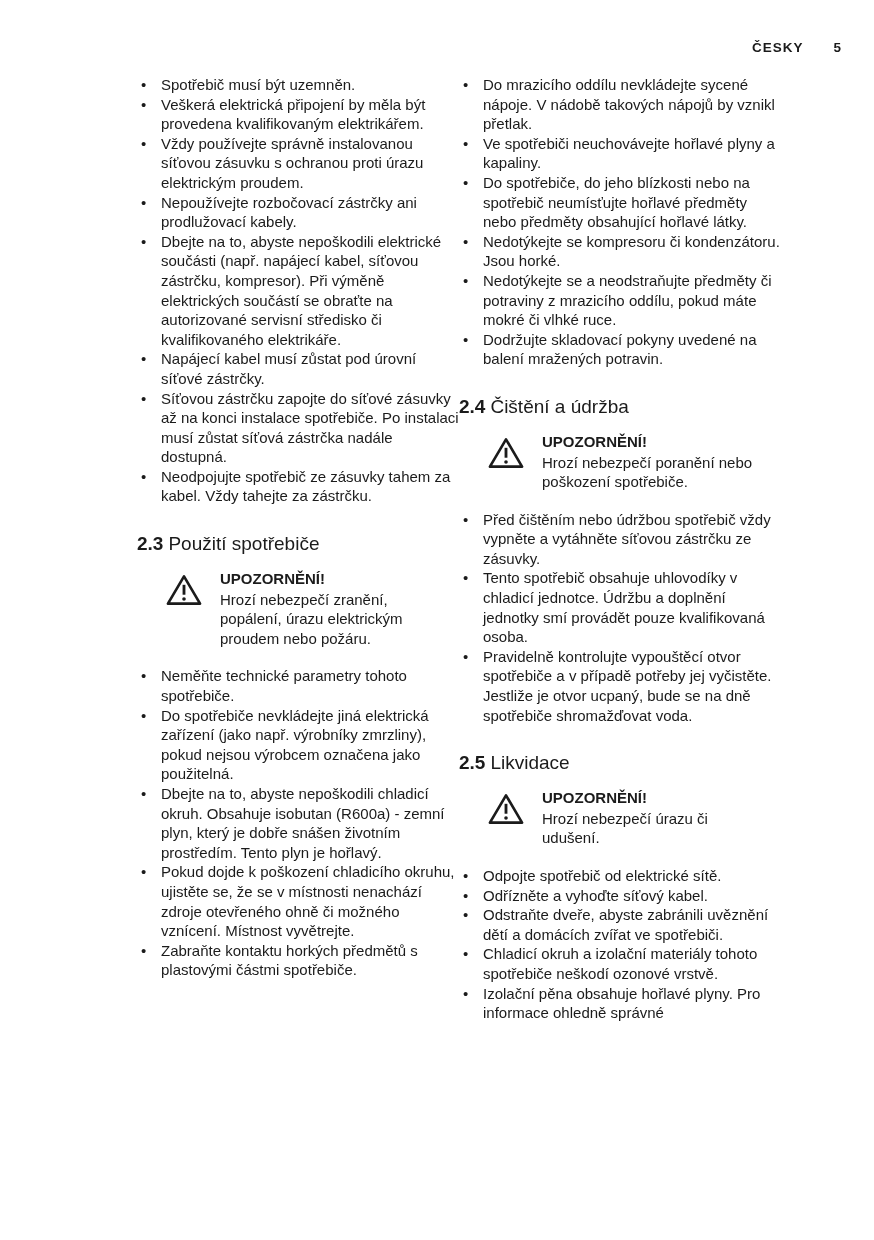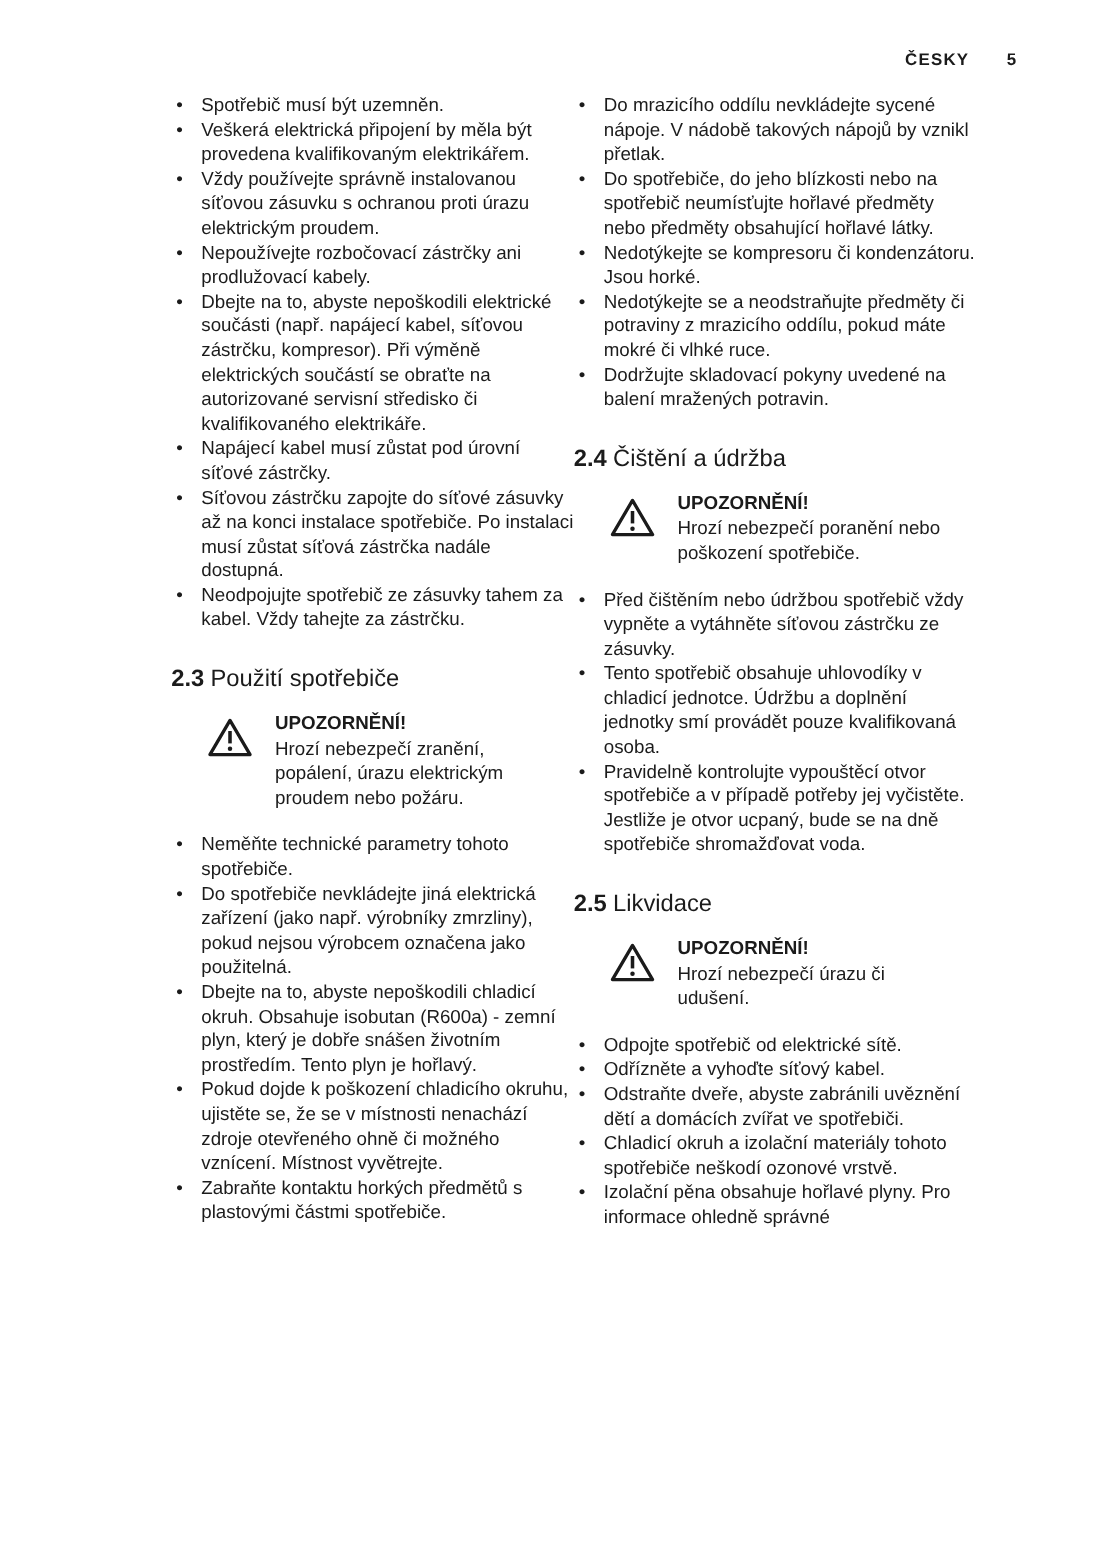--- a/index.html
+++ b/index.html
@@ -7,21 +7,21 @@
   body {
     width: 874px;
     height: 1240px;
     font-family: "Liberation Sans", sans-serif;
     color: #1b1b1b;
     overflow: hidden;
   }
   .page {
     width: 874px;
     height: 944px;
-    padding: 40px 61px 20px 137px;
+    padding: 40px 33px 20px 137px;
   }
   .page-header {
     display: flex;
     justify-content: flex-end;
     align-items: baseline;
     gap: 30px;
     margin-bottom: 20px;
   }
   .page-header .lang {
     font-weight: bold;
@@ -133,20 +133,21 @@
           <li>Pokud dojde k poškození chladicího okruhu, ujistěte se, že se v místnosti nenachází zdroje otevřeného ohně či možného vznícení. Místnost vyvětrejte.</li>
           <li>Zabraňte kontaktu horkých předmětů s plastovými částmi spotřebiče.</li>
         </ul>
 
     </div>
 
     <div class="col">
 
       <ul class="bullets">
           <li>Do mrazicího oddílu nevkládejte sycené nápoje. V nádobě takových nápojů by vznikl přetlak.</li>
+          <li>Ve spotřebiči neuchovávejte hořlavé plyny a kapaliny.</li>
           <li>Do spotřebiče, do jeho blízkosti nebo na spotřebič neumísťujte hořlavé předměty nebo předměty obsahující hořlavé látky.</li>
           <li>Nedotýkejte se kompresoru či kondenzátoru. Jsou horké.</li>
           <li>Nedotýkejte se a neodstraňujte předměty či potraviny z mrazicího oddílu, pokud máte mokré či vlhké ruce.</li>
           <li>Dodržujte skladovací pokyny uvedené na balení mražených potravin.</li>
         </ul>
 
       <h2 class="section-heading">
         <span class="sec-num">2.4</span><span class="sec-title">Čištění a údržba</span>
       </h2>
 

